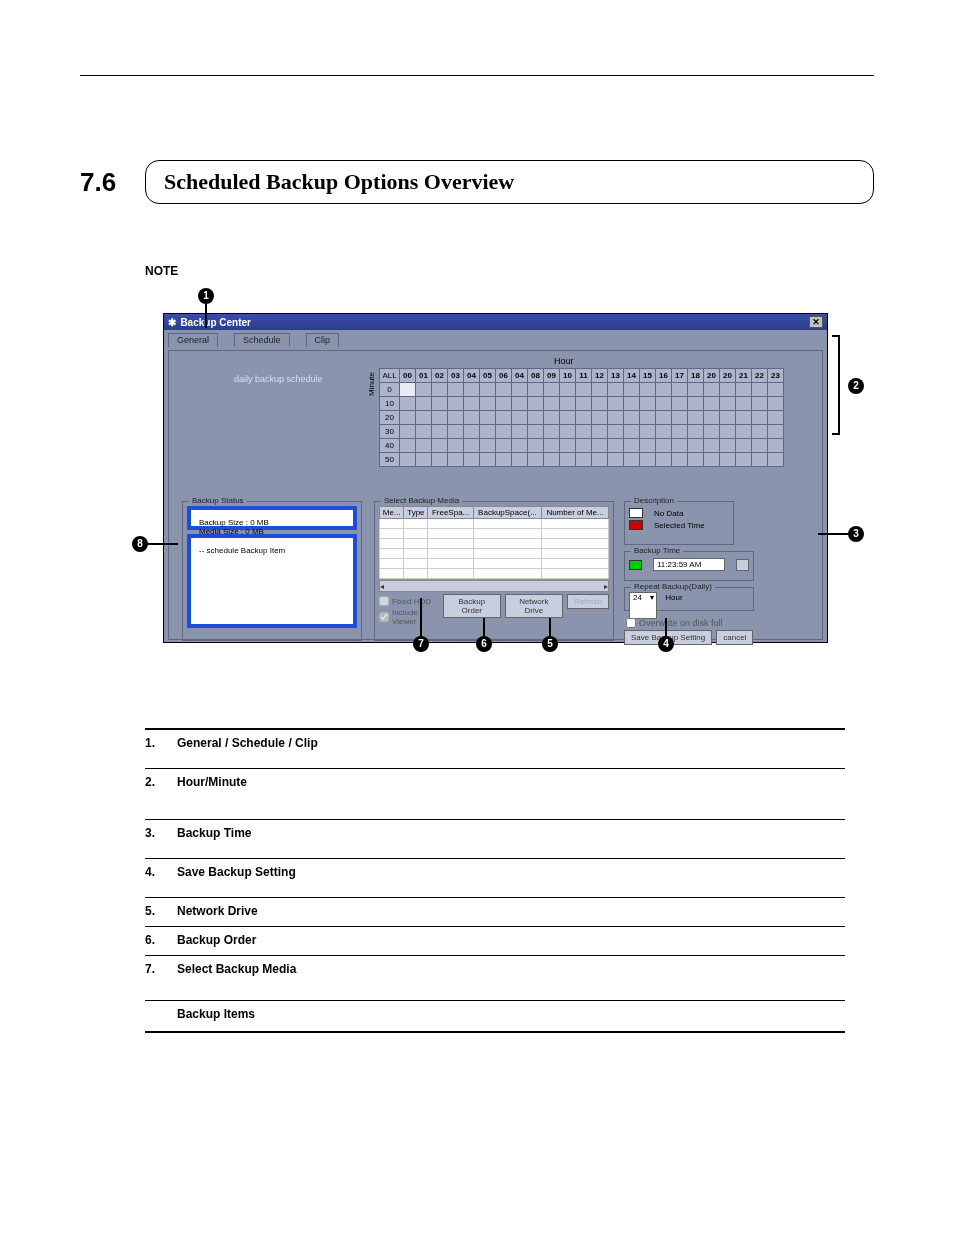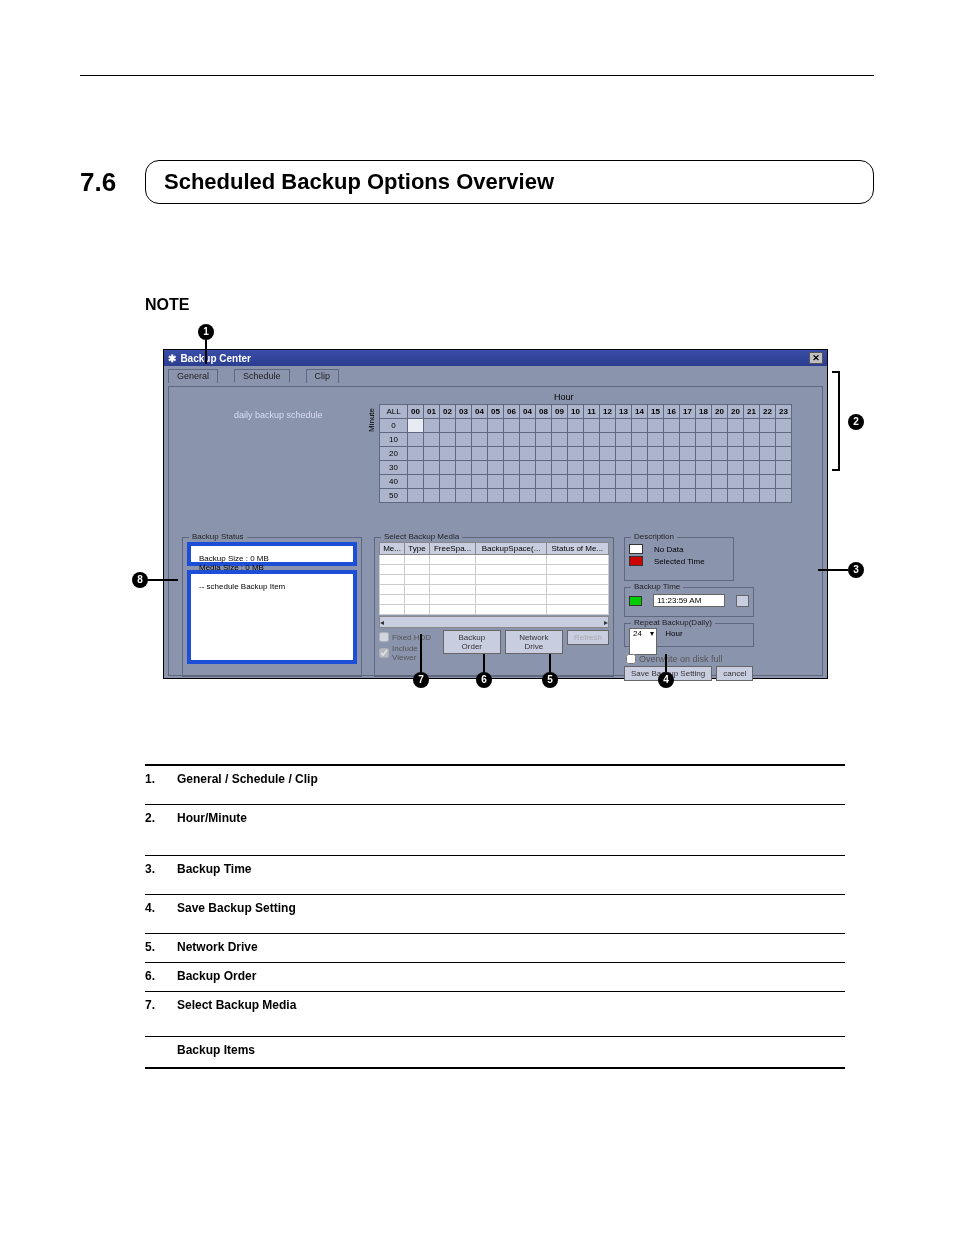--- a/index.html
+++ b/index.html
@@ -29,26 +29,27 @@
     width: 65px;
     text-align: left;
   }
   .section-pill {
     flex: 1;
     border: 1.5px solid #000;
     border-radius: 14px;
     padding: 8px 18px;
     font-size: 22px;
     font-weight: bold;
+    font-family: Liberation Serif, serif;
   }
   .note-block {
     margin-left: 65px;
-    margin-top: 92px;
+    margin-top: 60px;
     margin-bottom: 10px;
-    font-size: 16px;
+    font-size: 12px;
     font-weight: bold;
   }
   
   .figwrap {
     position: relative;
     margin-left: 38px;
     margin-top: 10px;
     width: 760px;
     height: 380px;
   }
@@ -135,21 +136,21 @@
     border-collapse:collapse;
     font-size:8px;
   }
   .grid th, .grid td {
     border:1px solid #606880;
     background:#adb5cc;
     width:16px; height:14px;
     text-align:center;
     padding:0;
   }
-  .grid th.allcell { width:28px; background:#adb5cc; font-weight:normal; }
+  .grid th.allcell { width:20px; background:#adb5cc; font-weight:normal; }
   .grid td.blank { background:#e8ebf4; }
   .minute-label {
     position:absolute; left:203px; top:50px;
     transform: rotate(-90deg);
     transform-origin: left top;
     font-size:8px;
   }
 
   .group {
     position:absolute;
@@ -486,21 +487,21 @@
 
       <div class="group" style="left:210px; top:155px; width:240px; height:140px;">
         <span class="gtitle">Select Backup Media</span>
         <table class="media-table">
           <tbody>
               <tr>
             <th>Me...</th>
             <th>Type</th>
             <th>FreeSpa...</th>
             <th>BackupSpace(...</th>
-            <th>Status of Me...</th>
+            <th>Number of Me...</th>
           </tr>
           <tr>
                 <td></td>
                 <td></td>
                 <td></td>
                 <td></td>
                 <td></td>
               </tr>
           <tr>
                 <td></td>

